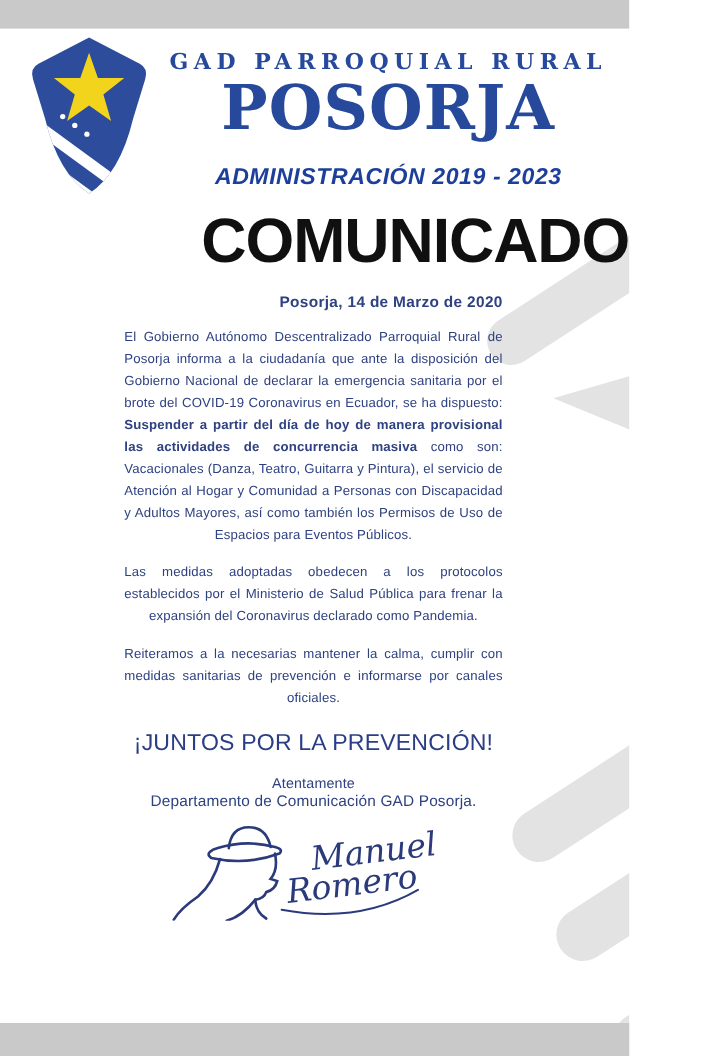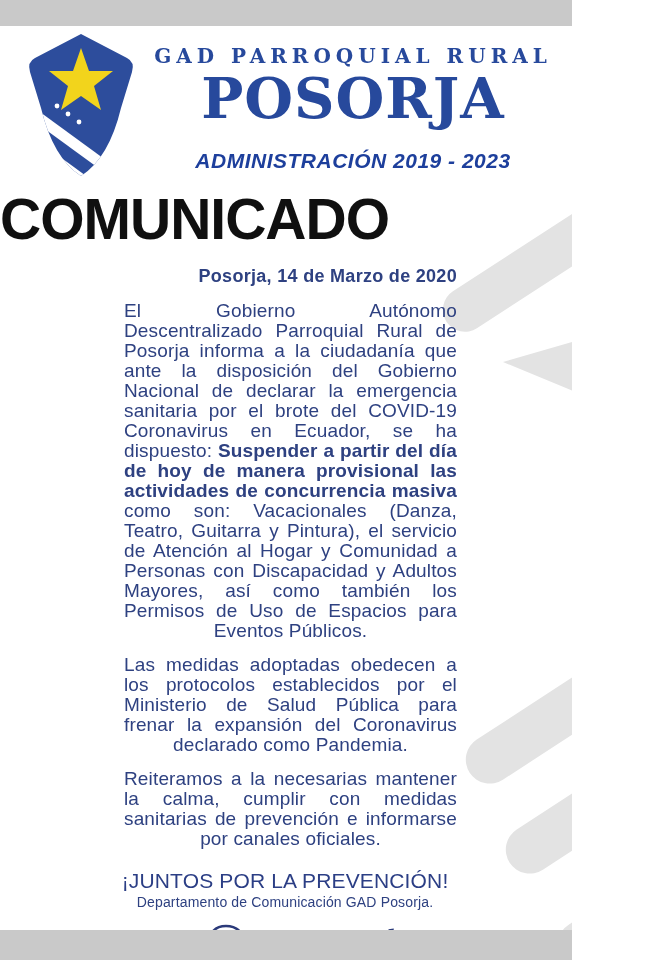--- a/index.html
+++ b/index.html
@@ -22,30 +22,30 @@
   }
   .org-name{
     font-family:"DejaVu Serif",serif;font-weight:bold;color:#27499c;
     font-size:56px;line-height:1.02;letter-spacing:1px;margin-top:2px;
   }
   .administration{
     font-weight:bold;font-style:italic;color:#1d3f9c;
     font-size:21px;margin-top:22px;letter-spacing:0.5px;
   }
   .main-title{
-    margin:10px 0 0 0;text-align:left;color:#101010;
+    margin:10px 0 0 0;text-align:right;color:#101010;
     font-size:57px;font-weight:bold;letter-spacing:-1px;line-height:1.05;
   }
   .dateline{
     margin:16px 115px 0 113px;text-align:right;color:#2e4181;
-    font-size:18px;font-weight:bold;letter-spacing:0.3px;
+    font-size:14px;font-weight:bold;letter-spacing:0.3px;
   }
   .column{margin:0 115px 0 113px;color:#2e4181;}
   .column p{
-    margin:14px 0 0 11px;font-size:19px;line-height:20px;letter-spacing:0.15px;
+    margin:14px 0 0 0;font-size:12px;line-height:20px;letter-spacing:0.15px;
     text-align:justify;text-align-last:center;font-weight:500;
   }
   .column p strong{font-weight:bold;}
   .slogan{
     margin:20px 0 0 0 !important;font-size:21px !important;font-weight:bold;
     text-align:center !important;color:#2b3e85;letter-spacing:0.4px;line-height:24px !important;
   }
   .closing{margin:16px 0 0 0 !important;font-size:13px !important;font-weight:bold;
     text-align:center !important;line-height:15px !important;}
   .department{margin:1px 0 0 0 !important;font-size:14px !important;font-weight:bold;
@@ -106,20 +106,21 @@
 
     <h1 class="main-title">COMUNICADO</h1>
 
     <div class="dateline">Posorja, 14 de Marzo de 2020</div>
 
     <div class="column">
       <p><span>El Gobierno Autónomo Descentralizado Parroquial Rural de Posorja informa a la ciudadanía que ante la disposición del Gobierno Nacional de declarar la emergencia sanitaria por el brote del COVID-19 Coronavirus en Ecuador, se ha dispuesto: </span><strong>Suspender a partir del día de hoy de manera provisional las actividades de concurrencia masiva</strong><span> como son: Vacacionales (Danza, Teatro, Guitarra y Pintura), el servicio de Atención al Hogar y Comunidad a Personas con Discapacidad y Adultos Mayores, así como también los Permisos de Uso de Espacios para Eventos Públicos.</span></p>
       <p>Las medidas adoptadas obedecen a los protocolos establecidos por el Ministerio de Salud Pública para frenar la expansión del Coronavirus declarado como Pandemia.</p>
       <p>Reiteramos a la necesarias mantener la calma, cumplir con medidas sanitarias de prevención e informarse por canales oficiales.</p>
       <p class="slogan">¡JUNTOS POR LA PREVENCIÓN!</p>
+      <p class="closing">Atentamente</p>
       <p class="department">Departamento de Comunicación GAD Posorja.</p>
     </div>
 
     <div class="signature-block">
       <svg class="signature-svg" viewBox="0 0 300 92">
         <g fill="none" stroke="#2b3a7a" stroke-width="2.4" stroke-linecap="round">
 
           <path d="M72,26 Q74,7 90,7 Q106,7 110,25"></path>
           <path d="M54,33 Q52,29 62,26 Q88,18 114,25 Q122,27 118,31 Q88,42 56,35 Z"></path>
 

